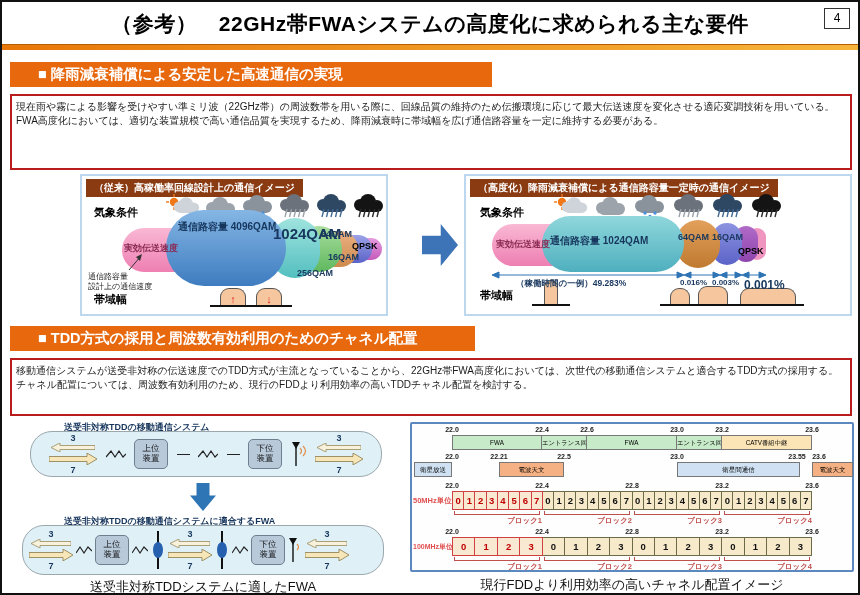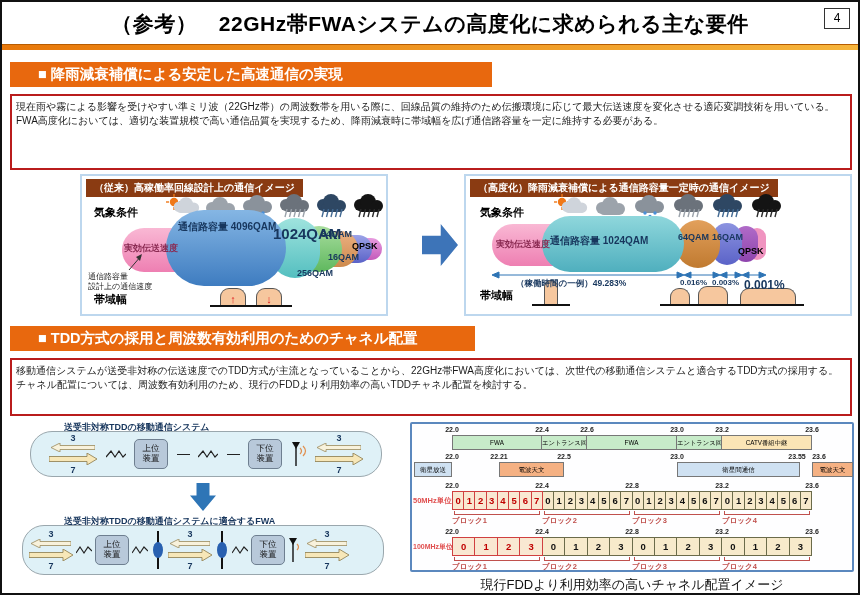--- a/index.html
+++ b/index.html
@@ -54,21 +54,21 @@
   .seg-green { background:#C7EBC9; } .seg-tan { background:#FBE5B6; }
   .w90 { width:90px; } .w45 { width:45px; }
   .subseg { position:absolute; height:15px; border:1px solid #777; font-size:6.5px; text-align:center; line-height:13px; white-space:nowrap; overflow:hidden; }
   .seg-blue { background:#CFE1F2; } .seg-salmon { background:#F5B183; }
   .rowlabel { position:absolute; left:1px; color:#E05050; font-size:7.5px; font-weight:bold; white-space:nowrap; }
   .cellrow { position:absolute; left:40px; width:360px; height:19px; display:flex; }
   .cellrow span { flex:1; border:1px solid #6b6b4a; border-left:none; background:#F7EACB; text-align:center; font-size:9.5px; font-weight:bold; line-height:17px; color:#111; }
   .cellrow span:first-child { border-left:1px solid #6b6b4a; }
   .c50 span:nth-child(-n+8), .c100 span:nth-child(-n+4) { color:#C00000; border-color:#D04040; background:#F9E8D2; }
   .blocks { position:absolute; left:40px; width:360px; display:flex; }
-  .blocks span { flex:1; text-align:left; color:#C0504D; font-size:7.5px; font-weight:bold; }
+  .blocks span { flex:1; text-align:right; color:#C0504D; font-size:7.5px; font-weight:bold; }
   .blocks span::before { content:""; display:block; height:3px; border:1px solid #C0504D; border-top:none; margin:0 2px 1px; }
 </style>
 </head>
 <body>
 
 <svg width="0" height="0" style="position:absolute">
   <defs>
     <symbol id="sym-cloud" viewBox="0 0 32 18">
       <circle cx="8" cy="11" r="6"></circle>
         <circle cx="16" cy="8" r="8"></circle>
@@ -339,20 +339,21 @@
       <span class="num">3</span>
       <svg width="40" height="9">
           <polygon points="0,4.5 9,0 9,2.5 40,2.5 40,6.5 9,6.5 9,9" fill="#F8F2DC" stroke="#9A8A5A" stroke-width="0.8"></polygon>
         </svg>
       <svg width="44" height="12">
           <polygon points="44,6 34,0 34,3.5 0,3.5 0,8.5 34,8.5 34,12" fill="#F7E7B8" stroke="#8A7A4A" stroke-width="0.8"></polygon>
         </svg>
       <span class="num">7</span>
     </div>
   </div>
+  <div class="caption" style="left:20px;top:576px;width:362px;">送受非対称TDDシステムに適したFWA</div>
 
   <div class="chbox">
     <span class="tick" style="left:40px;top:2px;">22.0</span>
     <span class="tick" style="left:130px;top:2px;">22.4</span>
     <span class="tick" style="left:175px;top:2px;">22.6</span>
     <span class="tick" style="left:265px;top:2px;">23.0</span>
     <span class="tick" style="left:310px;top:2px;">23.2</span>
     <span class="tick" style="left:400px;top:2px;">23.6</span>
     <div class="allocbar">
       <span class="seg-green w90">FWA</span>

